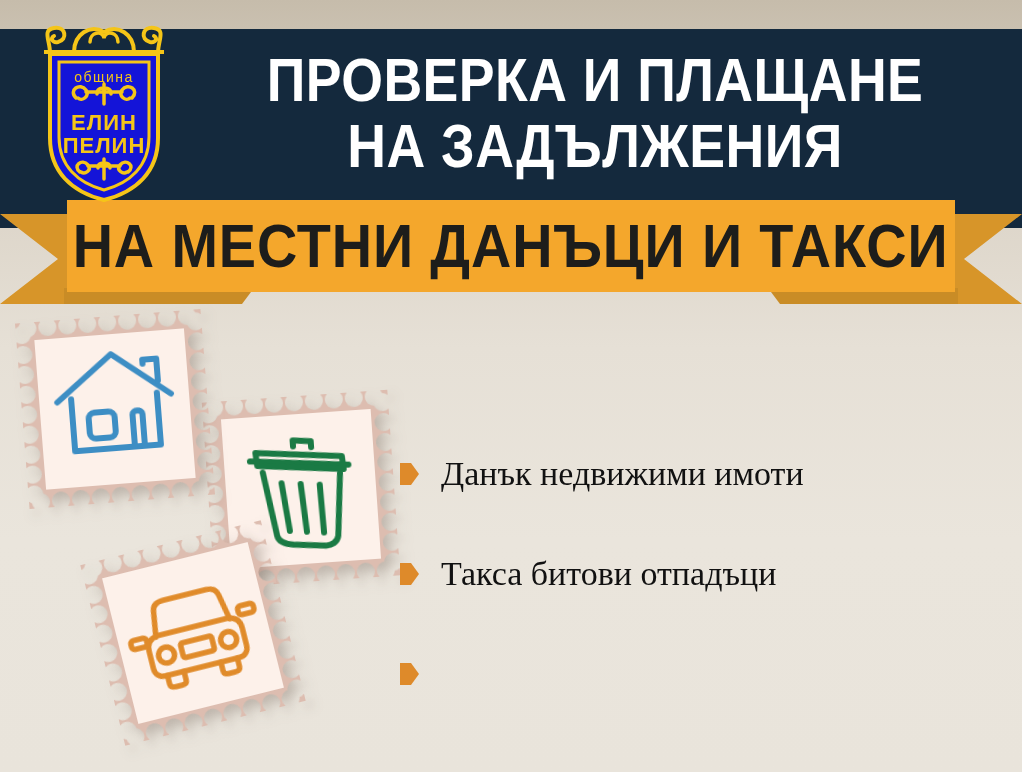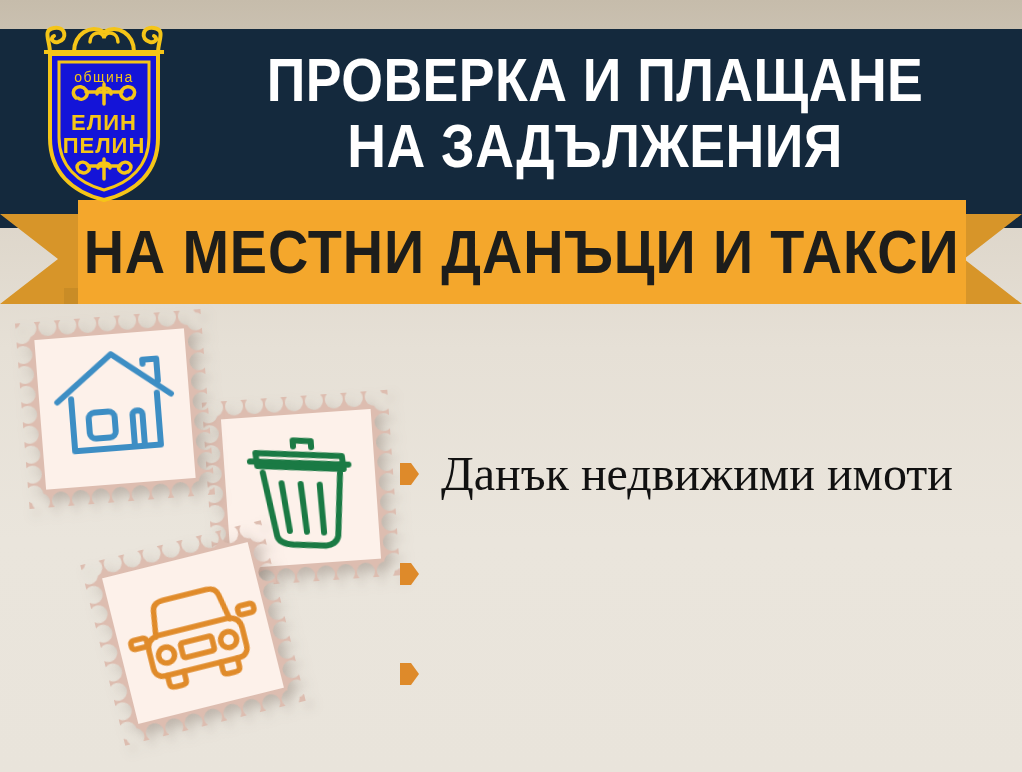--- a/index.html
+++ b/index.html
@@ -94,26 +94,25 @@
     width: 190px;
     height: 16px;
     background: #c98c26;
     clip-path: polygon(0 0, 190px 0, 190px 16px, 12px 16px);
   }
   .ribbon-main {
     position: absolute;
     left: 67px;
     top: 4px;
     width: 888px;
-    height: 104px;
+    height: 92px;
     background: #f4a72c;
     display: flex;
     align-items: center;
     justify-content: center;
-    margin-left: 11px;
   }
   .ribbon-text {
     color: #1d1d1b;
     font-family: "Liberation Sans Narrow", "Liberation Sans", sans-serif;
     font-weight: bold;
     font-size: 62px;
     line-height: 62px;
     letter-spacing: 1px;
     transform: scaleX(0.9);
     white-space: nowrap;
@@ -149,21 +148,21 @@
   .bullet {
     width: 19px;
     height: 22px;
     flex: 0 0 auto;
     margin-right: 22px;
     background: #de8a2a;
     clip-path: polygon(0 0, 11px 0, 19px 11px, 11px 22px, 0 22px);
   }
   .list-label {
     font-family: "Liberation Serif", "DejaVu Serif", serif;
-    font-size: 48px;
+    font-size: 34px;
     line-height: 46px;
     color: #111111;
     white-space: nowrap;
   }
 </style>
 </head>
 <body>
 
 <div id="poster">
 
@@ -402,19 +401,20 @@
     </svg>
   </div>
 
   <div class="list">
     <div class="list-item">
       <span class="bullet"></span>
       <span class="list-label">Данък недвижими имоти</span>
     </div>
     <div class="list-item">
       <span class="bullet"></span>
+      <span class="list-label">Такса битови отпадъци</span>
     </div>
     <div class="list-item">
       <span class="bullet"></span>
     </div>
   </div>
 
 </div>
 
 </body></html>

